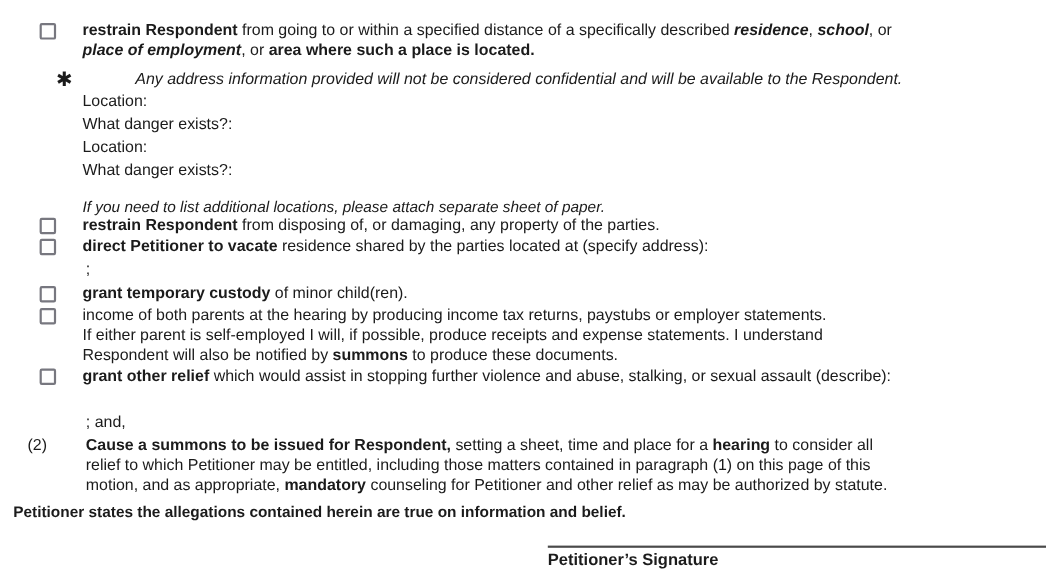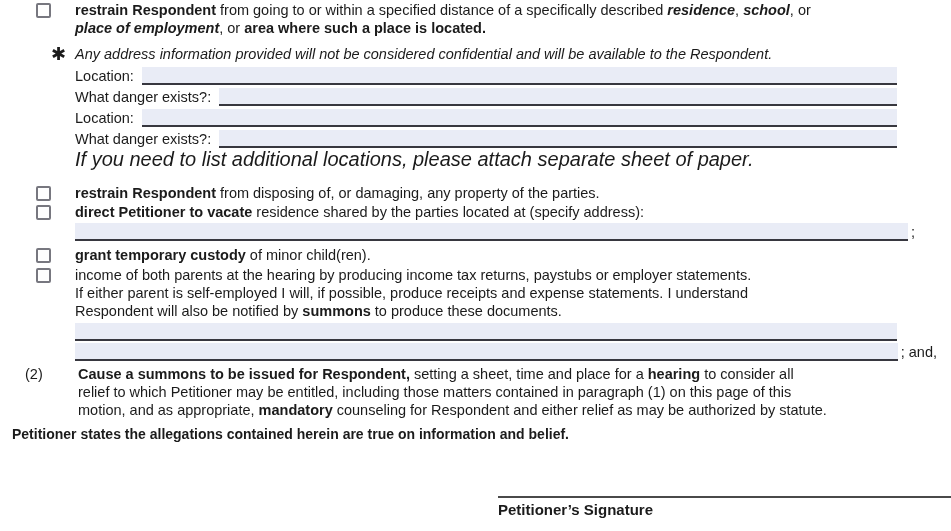--- a/index.html
+++ b/index.html
@@ -2,44 +2,44 @@
 <html><head>
 <meta charset="utf-8">
 <style>
   * { margin:0; padding:0; box-sizing:border-box; }
   html,body { background:#ffffff; }
   body {
     width:951px; height:531px; overflow:hidden;
     font-family:"Liberation Sans","DejaVu Sans",sans-serif;
     font-size:14.5px; line-height:18px; color:#1b1b1b;
   }
-  .doc { position:relative; width:951px; height:531px; padding-top:1px; }
+  .doc { position:relative; width:951px; height:531px; padding-top:19px; }
   .row { display:flex; align-items:flex-start; }
   .gutter { flex:0 0 75px; }
   .checkbox {
     display:block; width:15px; height:15px;
     border:2px solid #77777f; border-radius:2px;
     margin:2px 0 0 36px; background:#fefefe;
   }
   .text { flex:1; padding-right:8px; }
   .b  { font-weight:bold; }
   .i  { }
   .bi { font-weight:bold; font-style:italic; }
   .asterisk { display:block; margin-left:51px; font-weight:bold; font-size:18px; line-height:18px; }
-  .italic { font-style:italic; }
+  .italic { font-style:italic;margin-left:48px; }
 
-  .field-row { display:flex; align-items:center; margin:0 54px 0 75px; height:21px; }
+  .field-row { display:flex; align-items:flex-start; margin:0 54px 0 75px; height:21px;flex-direction:column; }
   .flabel { white-space:nowrap; padding-right:8px; }
   .field { flex:1; height:18px; background:#e9ecf6; border-bottom:2px solid #37373f; }
   .suffix { padding-left:3px; white-space:nowrap; }
 
-  .small-note { margin:2px 0 0 75px; font-size:20px; line-height:16px; }
+  .small-note { margin:13px 0 0 75px; font-size:14px; line-height:16px; }
 
   .mt8 { margin-top:8px; } .mt4 { margin-top:4px; }
-  .mt3 { margin-top:17px; } .mt2 { margin-top:2px; } .mt1 { margin-top:1px; }
+  .mt3 { margin-top:0; } .mt2 { margin-top:2px; } .mt1 { margin-top:1px; }
 
   .vacate-row { margin:0 36px 0 75px; }
   .relief-row1 { margin:2px 54px 0 75px; height:20px; }
   .relief-row2 { margin:0 14px 0 75px; height:19px; }
 
   .num-gutter { flex:0 0 78px; }
   .num-marker { display:block; margin-left:25px; }
 
   .statement { margin:6px 0 0 12px; font-weight:bold; font-size:14px; }
 
@@ -123,36 +123,44 @@
     <div class="gutter">
       <span class="checkbox" role="checkbox" aria-checked="false"></span>
     </div>
     <div class="text">
         <div><span>income of both parents at the hearing by producing income tax returns, paystubs or employer statements.</span></div>
         <div><span>If either parent is self-employed I will, if possible, produce receipts and expense statements. I understand</span></div>
         <div><span>Respondent will also be notified by </span><span class="b">summons</span><span> to produce these documents.</span></div>
       </div>
   </div>
 
+  <div class="row mt1">
+    <div class="gutter">
+      <span class="checkbox" role="checkbox" aria-checked="false"></span>
+    </div>
+    <div class="text">
+        <div><span class="b">grant other relief</span><span> which would assist in stopping further violence and abuse, stalking, or sexual assault </span><span class="i">(describe):</span></div>
+      </div>
+  </div>
   <div class="field-row relief-row1">
     <span class="field"></span>
   </div>
   <div class="field-row relief-row2">
     <span class="field"></span>
     <span class="suffix">; and,</span>
   </div>
 
   <div class="row mt4">
     <div class="num-gutter">
       <span class="num-marker">(2)</span>
     </div>
     <div class="text">
         <div><span class="b">Cause a summons to be issued for Respondent,</span><span> setting a sheet, time and place for a </span><span class="b">hearing</span><span> to consider all</span></div>
         <div><span>relief to which Petitioner may be entitled, including those matters contained in paragraph (1) on this page of this</span></div>
-        <div><span>motion, and as appropriate, </span><span class="b">mandatory</span><span> counseling for Respondent and either relief as may be authorized by statute.</span></div>
+        <div><span>motion, and as appropriate, </span><span class="b">mandatory</span><span> counseling for Petitioner and other relief as may be authorized by statute.</span></div>
       </div>
   </div>
 
   <div class="statement">Petitioner states the allegations contained herein are true on information and belief.</div>
 
   <div class="sig-block">
     <div class="sig-line"></div>
     <div class="sig-label">Petitioner’s Signature</div>
   </div>
 

